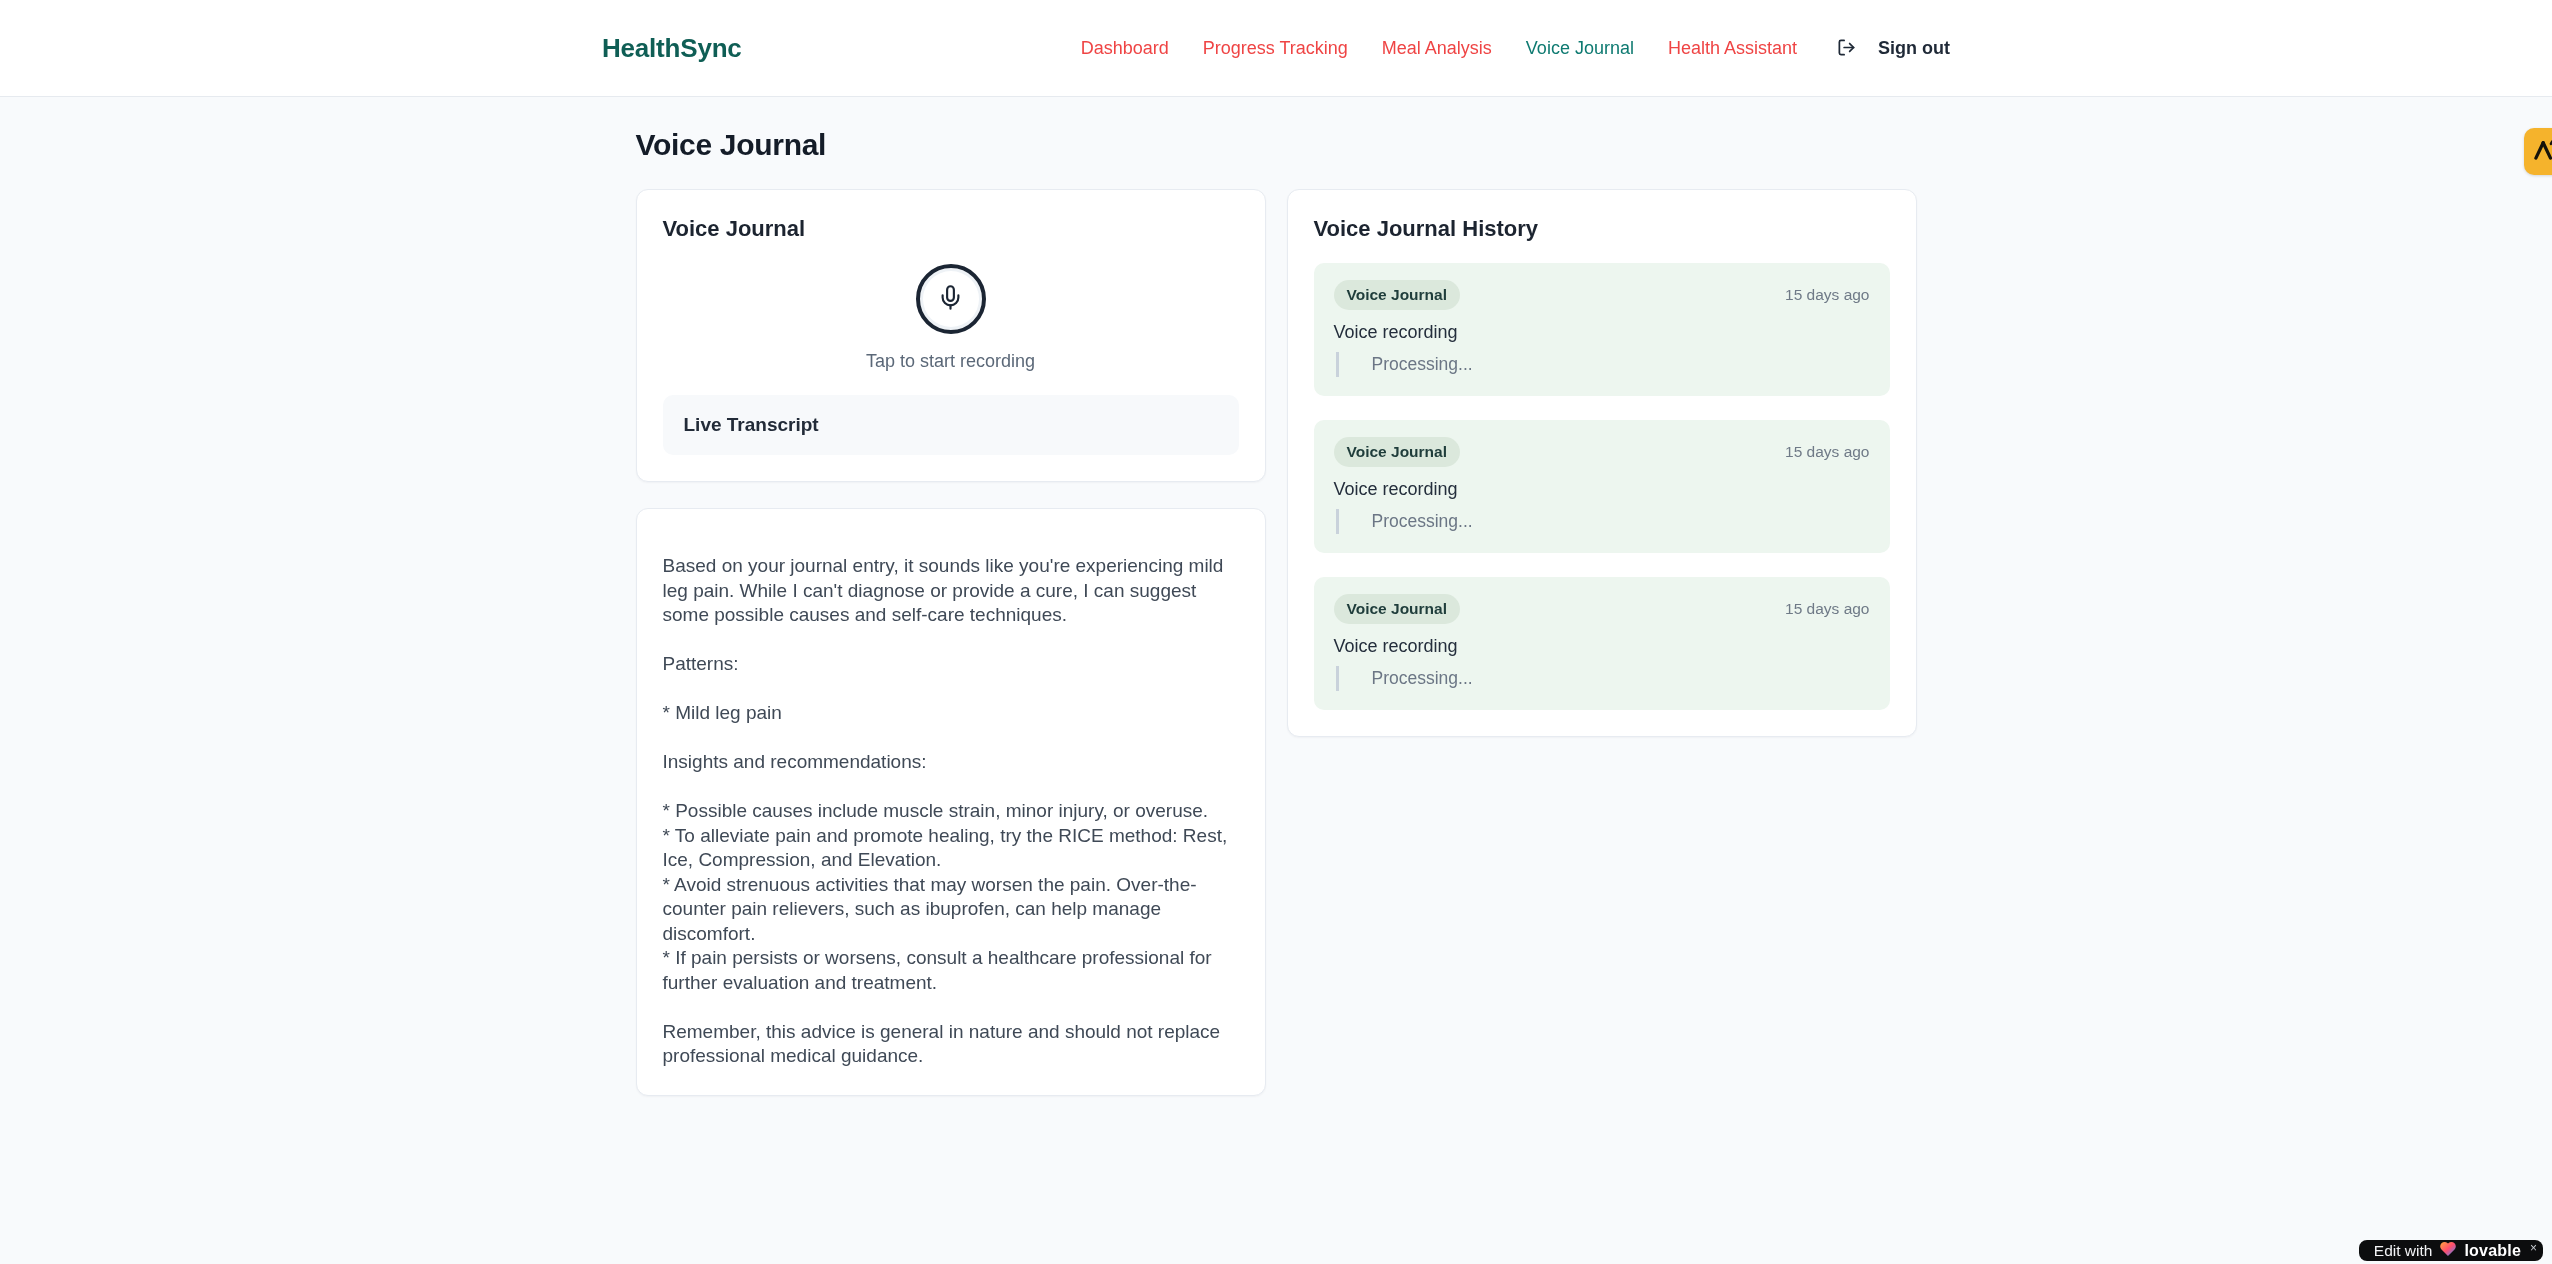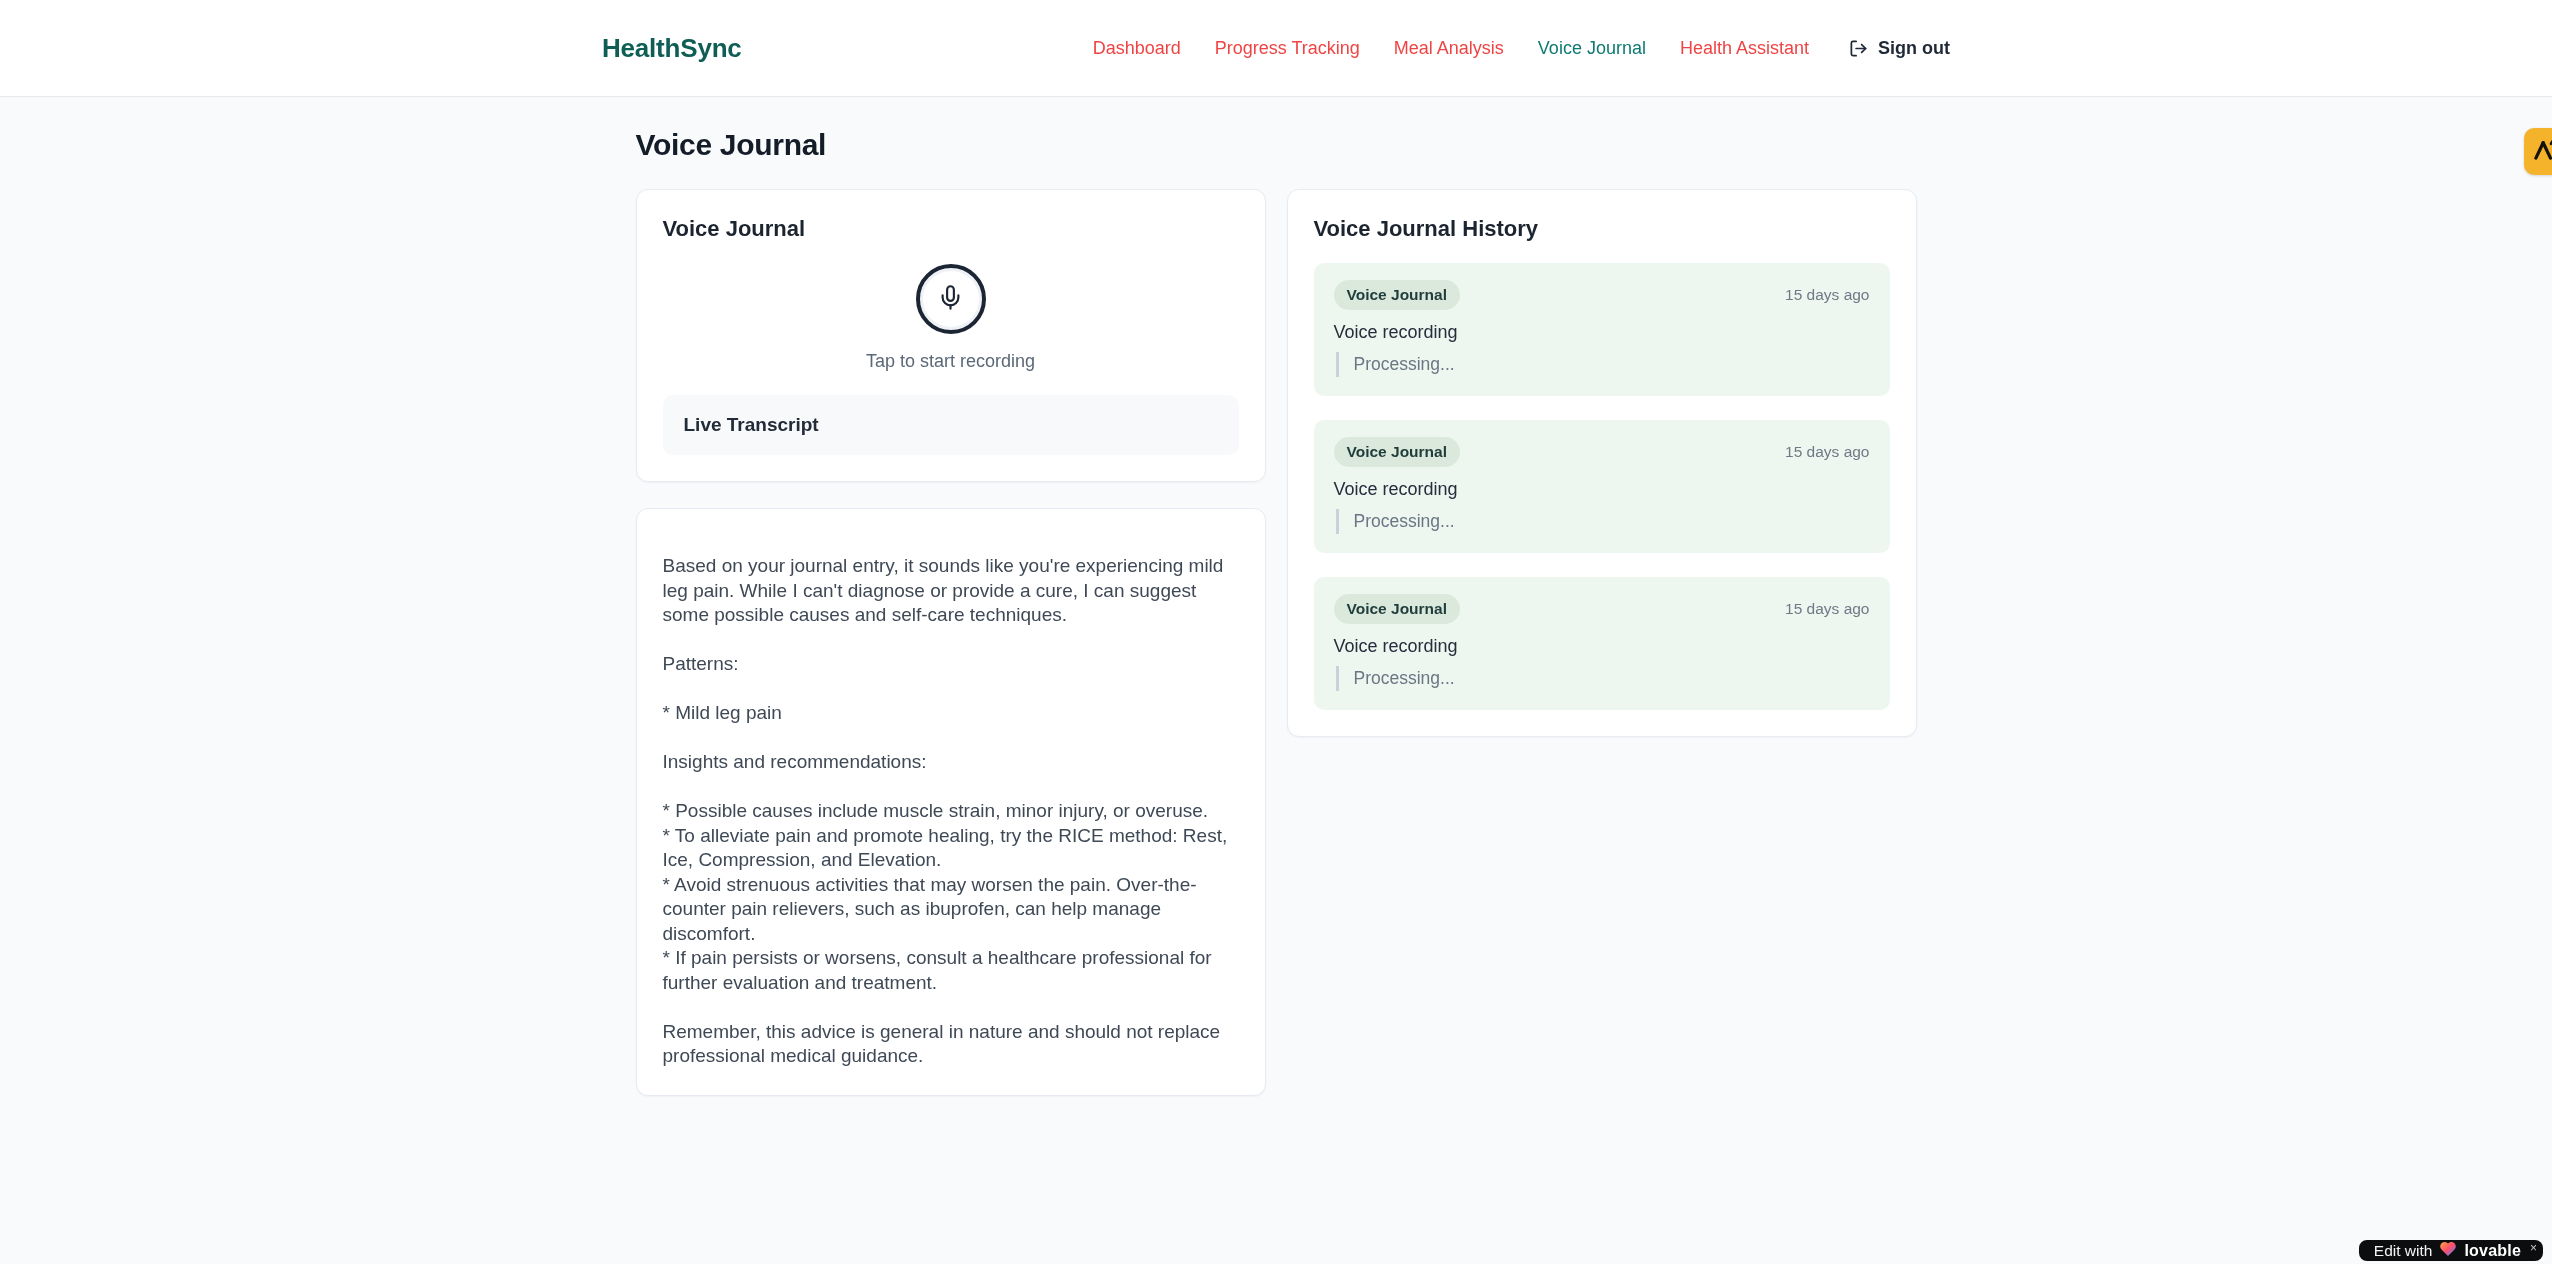--- a/index.html
+++ b/index.html
@@ -38,22 +38,21 @@
   .nav-link {
     font-size: 18px;
     font-weight: 500;
     color: #ef4444;
     text-decoration: none;
     cursor: pointer;
   }
   .nav-link.active { color: #0e7a71; }
   .signout {
     display: flex;
-    align-items: center;
-    gap: 10px;
+    gap: 22px;
     margin-left: 6px;
     background: none;
     border: none;
     font-family: inherit;
     font-size: 18px;
     font-weight: 600;
     color: #1f2937;
     cursor: pointer;
   }
   .signout svg { display: block; }
@@ -164,21 +163,21 @@
   .entry-time { font-size: 15.5px; color: #6f7a87; }
   .entry-label {
     margin-top: 12px;
     font-size: 18px;
     color: #242e3c;
   }
   .entry-status {
     margin-top: 9px;
     margin-left: 2px;
     border-left: 3px solid #c9d2db;
-    padding: 2px 0 2px 15px;
+    padding: 2px 0 2px 33px;
     font-size: 17.5px;
     color: #6b7685;
   }
 
   
   .extension-badge {
     position: absolute;
     top: 128px;
     right: -19px;
     width: 47px;

